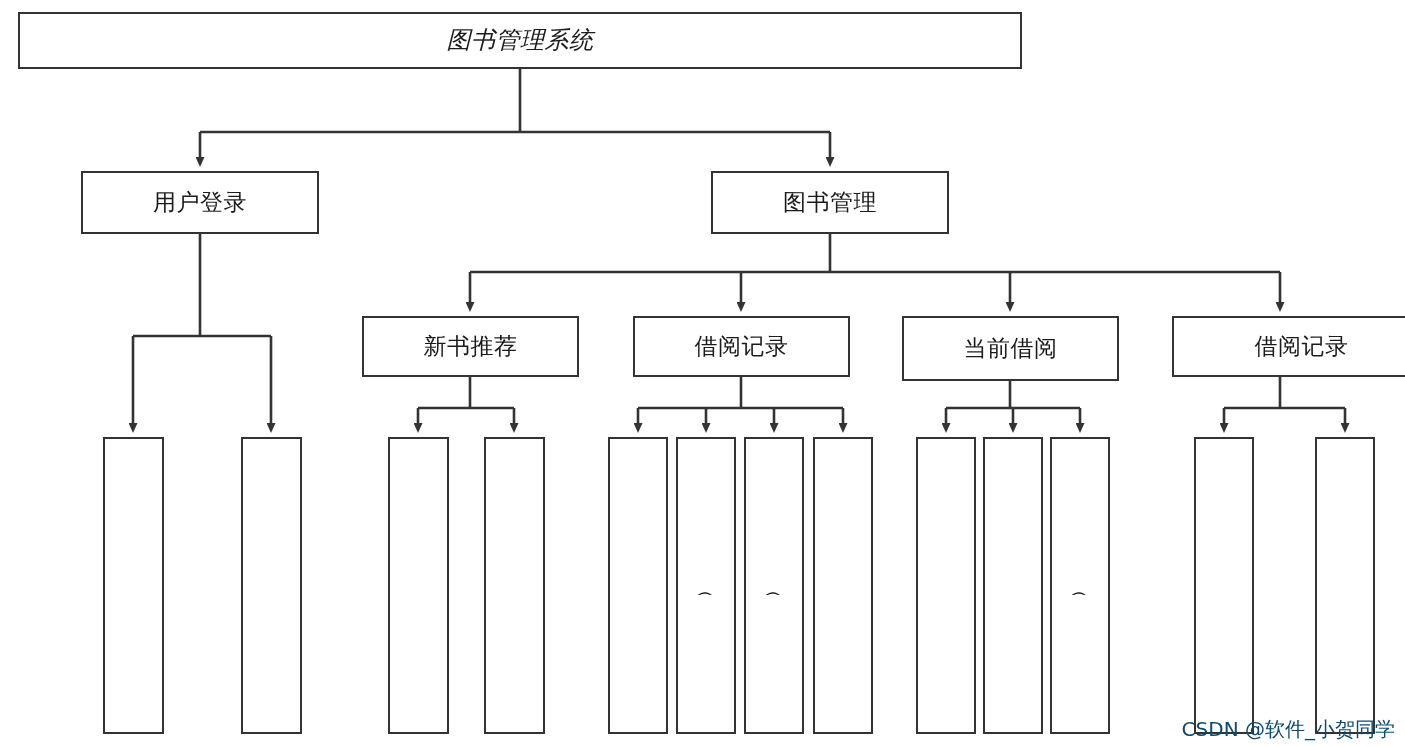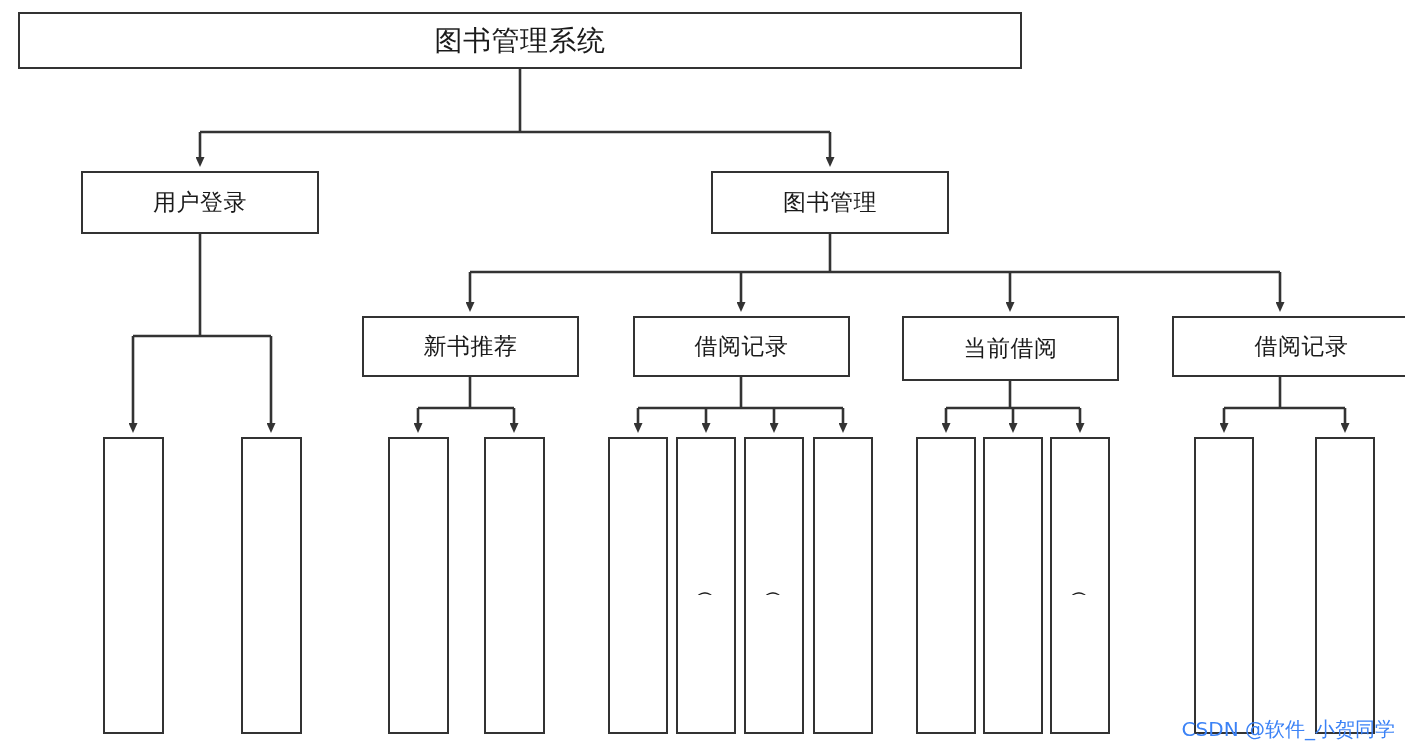--- a/index.html
+++ b/index.html
@@ -38,21 +38,22 @@
   .node .lbl {
     display: block;
     text-align: center;
     line-height: 1.12;
     letter-spacing: 0.5px;
   }
   .node.horiz .lbl {
     font-size: 23px;
   }
   .node.root .lbl {
-    font-size: 28px;
+    font-size: 24px;
+    font-style: italic;
   }
   .node.vert {
     align-items: center;
     justify-content: center;
     padding: 4px 2px;
   }
   .node.vert .lbl {
     writing-mode: vertical-rl;
     text-orientation: upright;
     font-size: 23px;
@@ -63,21 +64,21 @@
     overflow: hidden;
   }
   .node.vert.tall .lbl {
     max-height: 288px;
   }
   #watermark {
     position: absolute;
     right: 10px;
     bottom: 4px;
     font-size: 20px;
-    color: #3b82f6;
+    color: #0c4a6e;
     white-space: nowrap;
     font-family: "DejaVu Sans", "Liberation Sans", sans-serif;
   }
 </style>
 </head>
 <body>
 
 <div id="canvas">
 
   <svg id="edges" viewBox="0 0 1405 747">

